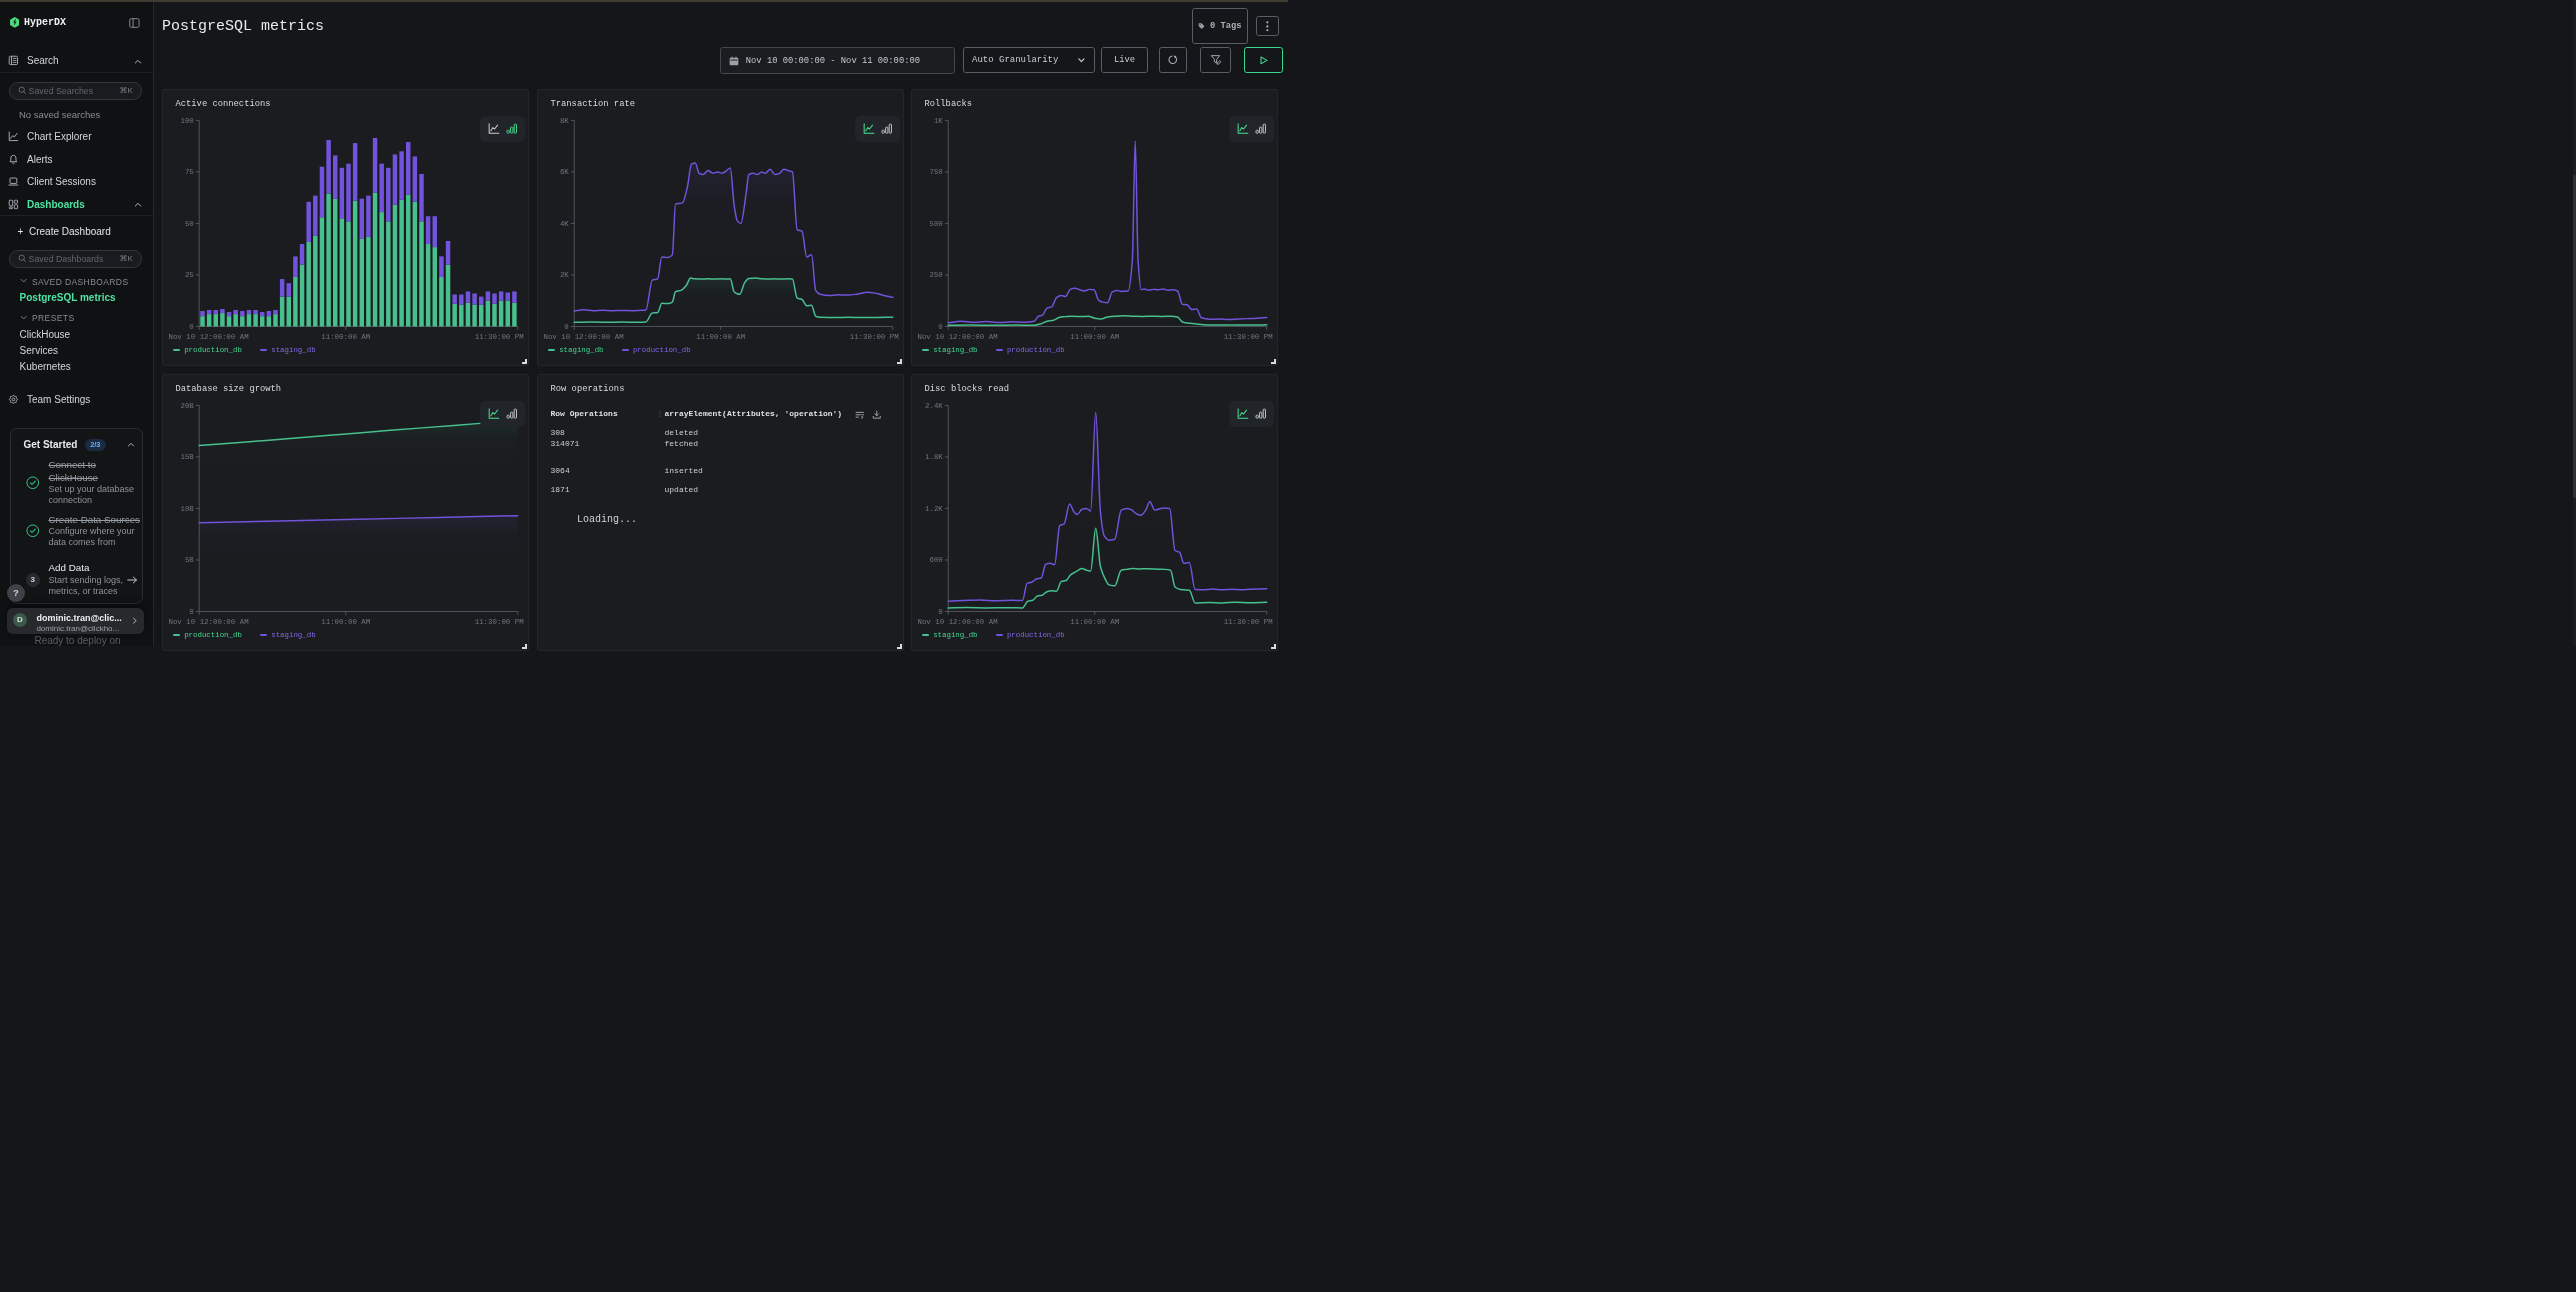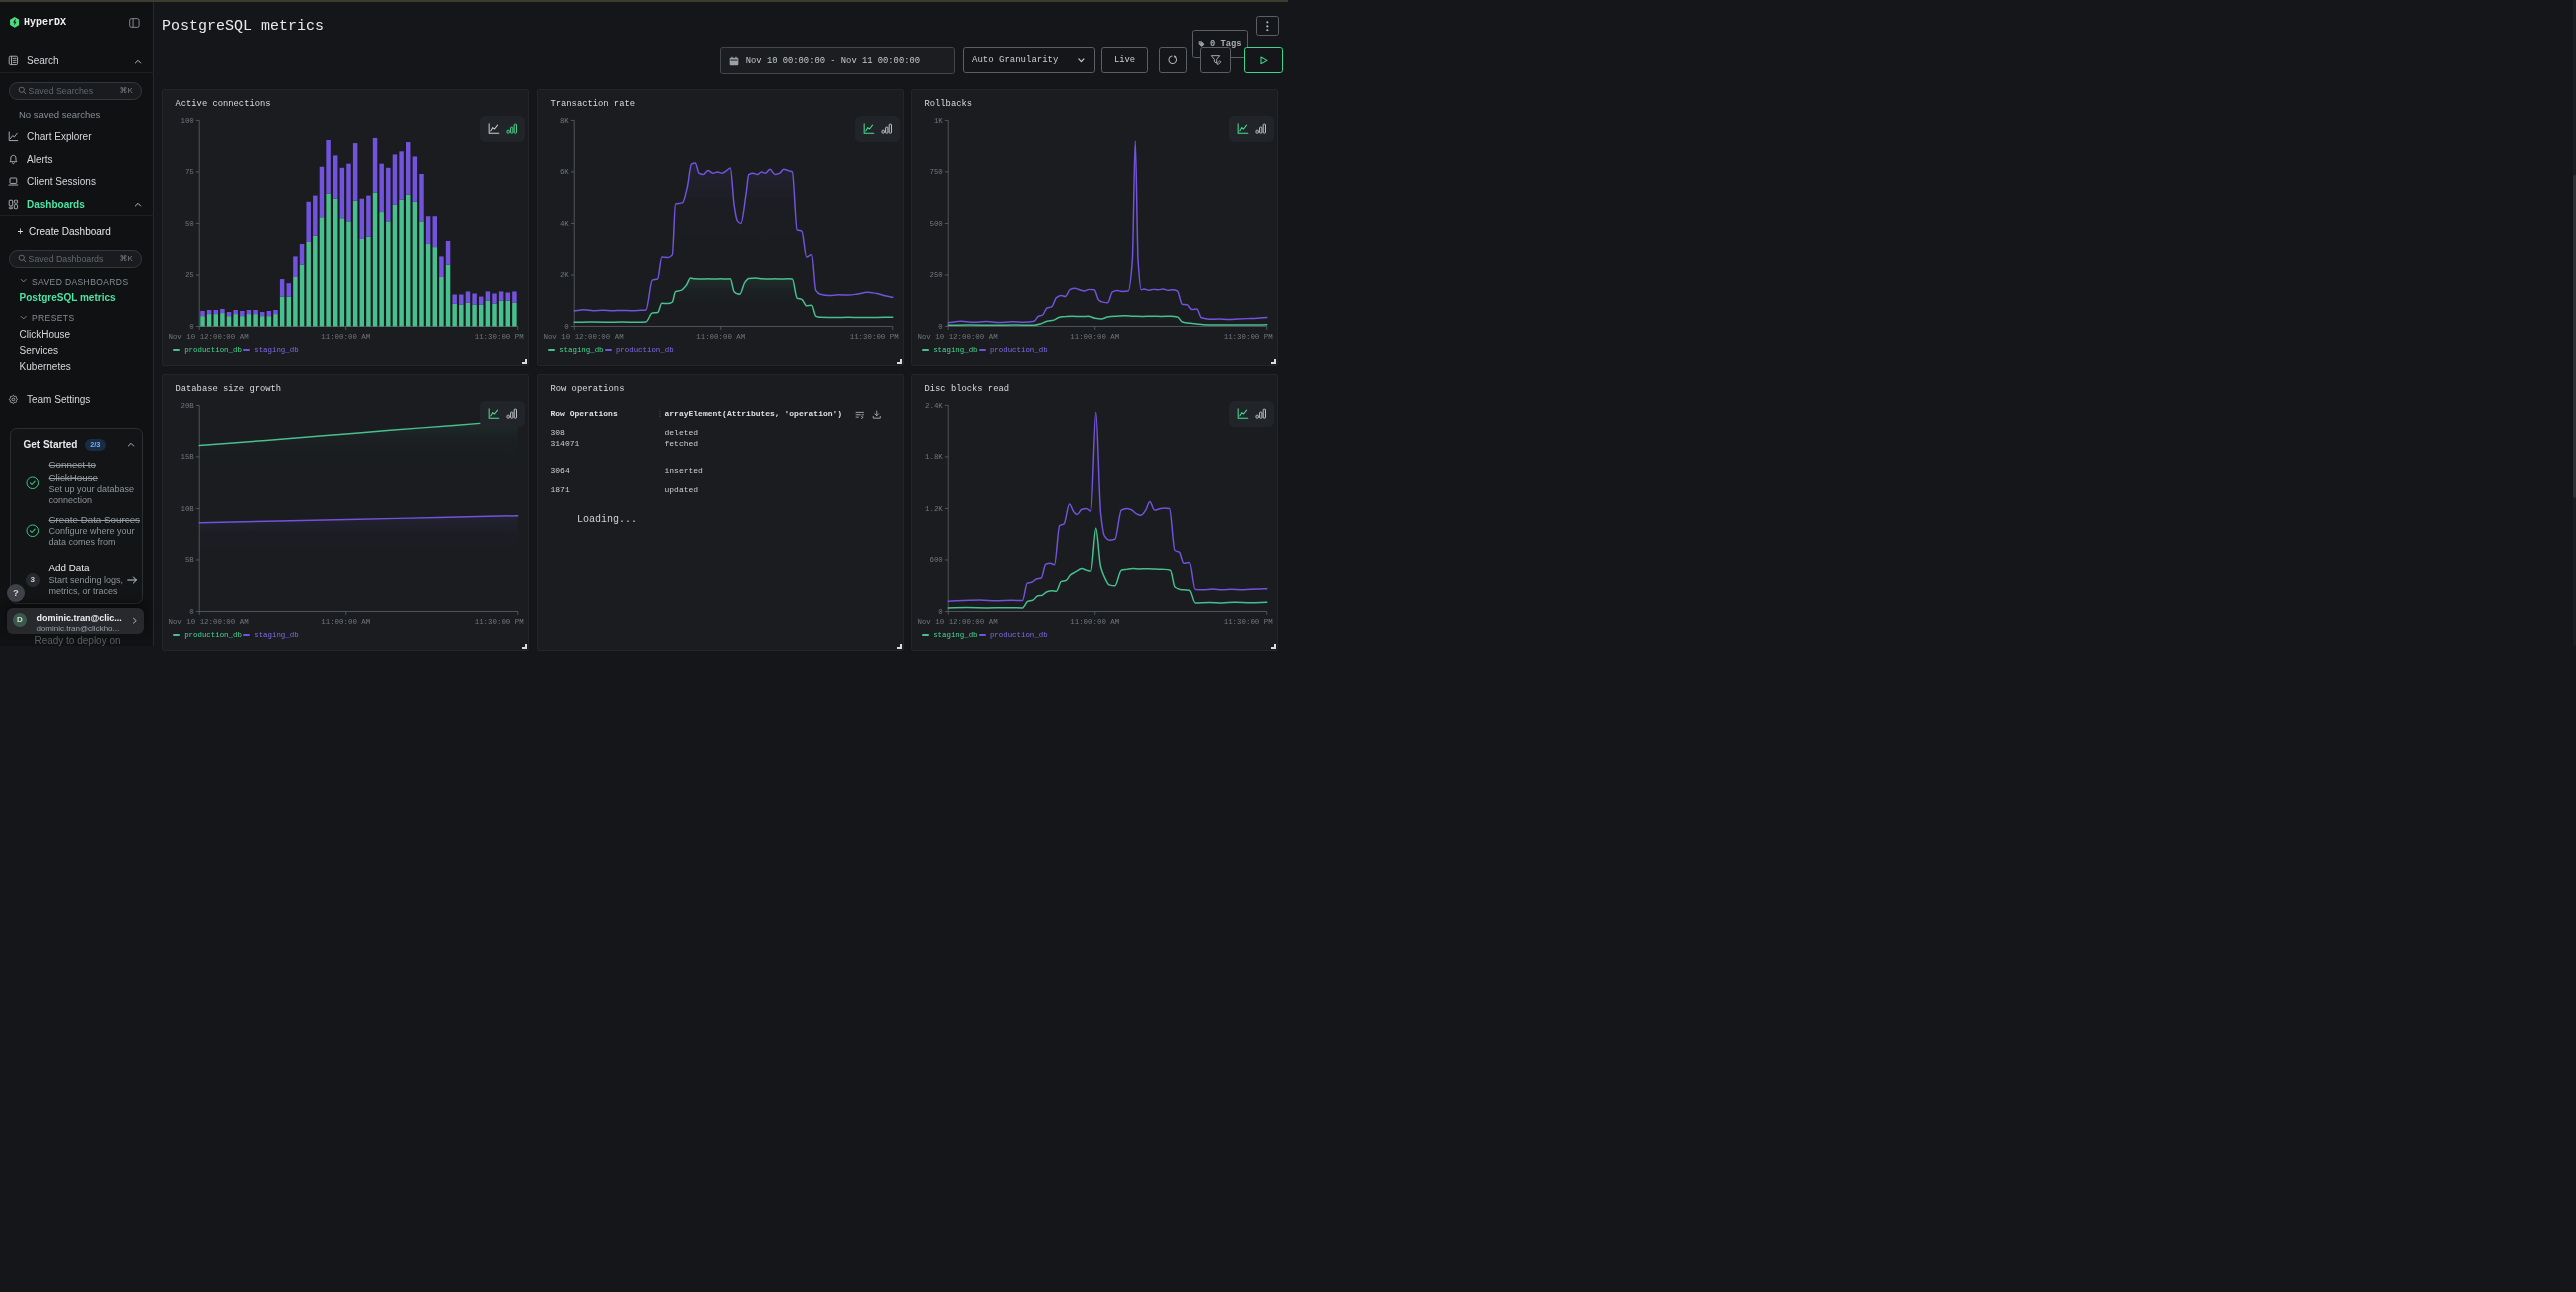--- a/index.html
+++ b/index.html
@@ -29,21 +29,21 @@
 #datebox{position:absolute;left:720px;top:47px;width:235px;height:27px;background:#1b1d20;border:0.7px solid #43474c;border-radius:2.7px;display:flex;align-items:center;padding:0 8px}
 #granbox{position:absolute;left:963px;top:47px;width:132px;height:26px;border:0.7px solid #5a5f65;border-radius:2.7px;display:flex;align-items:center;padding:0 8px;justify-content:space-between}
 .panel{position:absolute;width:367px;height:277px;background:#1a1c1f;border:0.7px solid #232528;border-radius:2px}
 .ptitle{position:absolute;left:12.5px;top:8.8px;font:8.8px 'Liberation Mono',monospace;color:#d8dcdf}
 .chart{position:absolute;left:0;top:0}
 .tick{font:11px 'Liberation Mono',monospace;fill:#70767e}
 text{font-family:'Liberation Mono',monospace}
 .tgl{position:absolute;left:317px;top:26px;width:45px;height:26px;background:#212429;border-radius:5.4px;display:flex;align-items:center;justify-content:center;gap:4.7px}
 .legend{position:absolute;left:9.8px;top:256px;display:flex;align-items:center}
 .ldash{width:7.4px;height:1.8px;border-radius:1.4px;margin-right:4px}
-.ltx{font:7.4px 'Liberation Mono',monospace;margin-right:1px;white-space:nowrap}
+.ltx{font:7.4px 'Liberation Mono',monospace;margin-right:18px;white-space:nowrap}
 .crn{position:absolute;right:1.4px;bottom:1.4px;width:4.7px;height:4.7px}
 .crn .h{position:absolute;left:0;bottom:0;width:4.7px;height:1.8px;background:#d9dcde}
 .crn .v{position:absolute;right:0;bottom:0;width:1.8px;height:4.7px;background:#d9dcde}
 .trow{position:absolute;left:12.5px;width:342px;height:11.5px}
 .thead .c1,.thead .c2{font-weight:bold;color:#dde1e4}
 .c1{position:absolute;left:0;font:bold 8px 'Liberation Mono',monospace}
 .c2{position:absolute;left:114px;font:bold 8px 'Liberation Mono',monospace}
 .c1v{position:absolute;left:0;font:8px 'Liberation Mono',monospace;color:#cdd1d5}
 .c2v{position:absolute;left:114px;font:8px 'Liberation Mono',monospace;color:#cdd1d5}
 .dots3{position:absolute;left:106px;top:0.7px;font:6.8px 'Liberation Sans',sans-serif;color:#767d84}
@@ -180,21 +180,21 @@
 <div style="position:absolute;left:29px;top:4.7px;font:bold 9px 'Liberation Sans',sans-serif;color:#eff1f3">dominic.tran@clic...</div>
 <div style="position:absolute;left:29px;top:15.6px;font:8px 'Liberation Sans',sans-serif;color:#9aa1a8">dominic.tran@clickho...</div>
 <svg style="position:absolute;right:6px;top:8.8px" width="7.4" height="7.4" viewBox="0 0 12 12">
         <path d="M4 2 L8.5 6 L4 10" fill="none" stroke="#b4bac0" stroke-width="1.5" stroke-linecap="round" stroke-linejoin="round"></path>
       </svg>
 </div>
 </div>
 <div id="main">
 
 <div id="title">PostgreSQL metrics</div>
-<div class="hbtn" style="left:1192px;top:30px;width:56px;height:28px">
+<div class="hbtn" style="left:1192px;top:8px;width:56px;height:36px">
 <svg width="10" height="10" viewBox="0 0 15 15" style="margin-right:4.7px">
         <path d="M1.5 7.2 V2.5 C1.5 1.9 1.9 1.5 2.5 1.5 H7.2 C7.6 1.5 7.9 1.6 8.2 1.9 L13.2 6.9 C13.8 7.5 13.8 8.3 13.2 8.9 L8.9 13.2 C8.3 13.8 7.5 13.8 6.9 13.2 L1.9 8.2 C1.6 7.9 1.5 7.6 1.5 7.2 Z" fill="#9aa1a7"></path>
         <circle cx="4.6" cy="4.6" r="1.1" fill="#17181b"></circle>
       </svg>
 <span style="font:bold 8.8px 'Liberation Mono',monospace;color:#a8aeb4">0 Tags</span>
     </div>
 <div class="hbtn" style="left:1256px;top:16px;width:23px;height:20px;justify-content:center">
 <svg width="2.7" height="10.8" viewBox="0 0 4 16">
         <circle cx="2" cy="2" r="1.6" fill="#aeb4ba"></circle>
         <circle cx="2" cy="8" r="1.6" fill="#aeb4ba"></circle>

